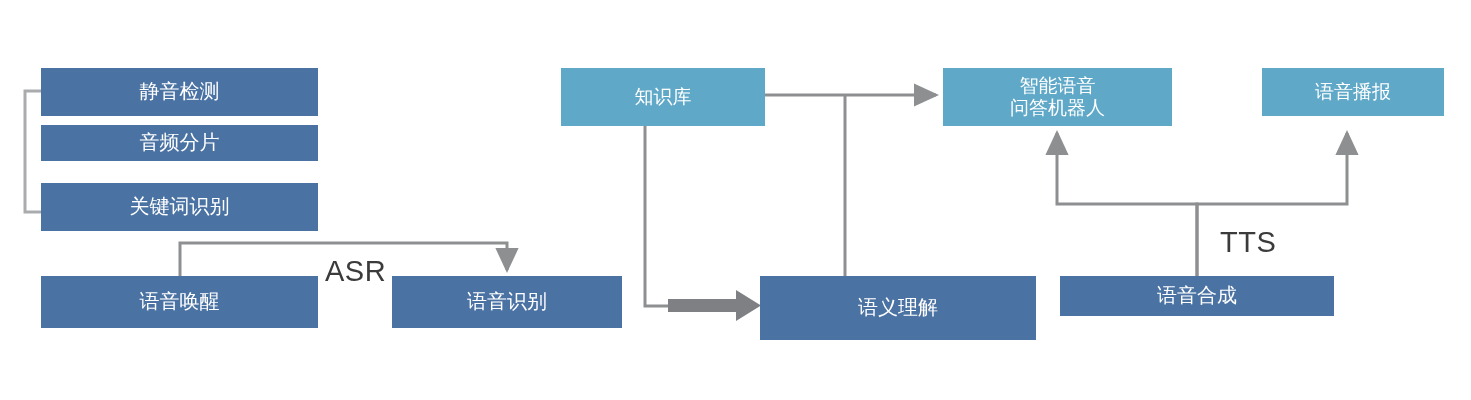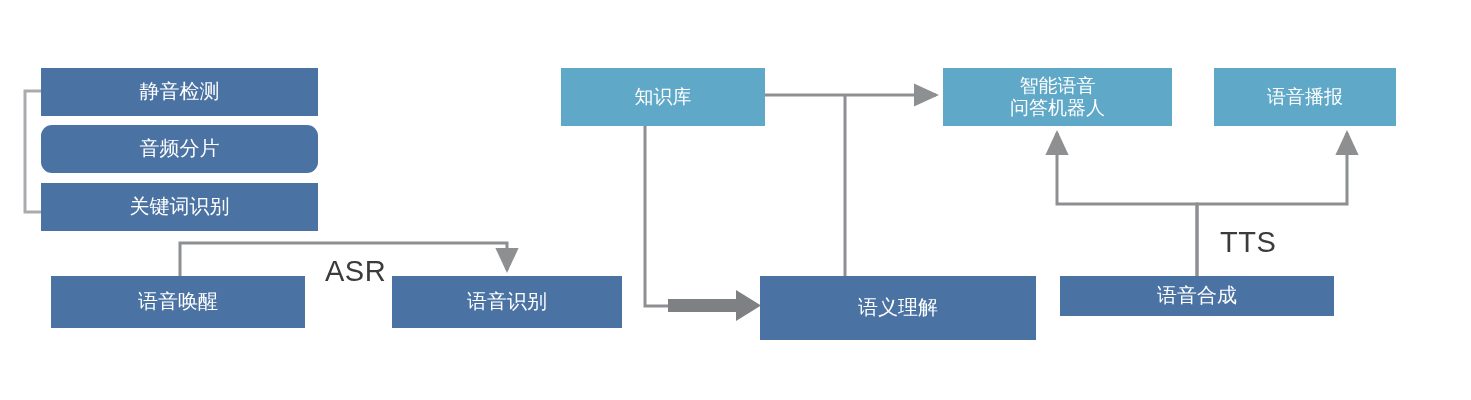--- a/index.html
+++ b/index.html
@@ -54,29 +54,29 @@
     </g>
     <g>
       <path d="M1197,276 L1197,204 L1347,204 L1347,133" fill="none" stroke="#8d8f91" stroke-width="3" marker-end="url(#ah)"></path>
     </g>
   </svg>
 
   <div class="box dark" style="left:41px;top:68px;width:277px;height:48px;">
     <span class="lbl">静音检测</span>
   </div>
 
-  <div class="box dark" style="left:41px;top:125px;width:277px;height:48px;border-radius:11px;">
+  <div class="box dark" style="left:41px;top:125px;width:277px;height:36px;">
     <span class="lbl">音频分片</span>
   </div>
 
   <div class="box dark" style="left:41px;top:183px;width:277px;height:48px;">
     <span class="lbl">关键词识别</span>
   </div>
 
-  <div class="box dark" style="left:51px;top:276px;width:254px;height:52px;">
+  <div class="box dark" style="left:41px;top:276px;width:277px;height:52px;">
     <span class="lbl">语音唤醒</span>
   </div>
 
   <div class="box dark" style="left:392px;top:276px;width:230px;height:52px;">
     <span class="lbl">语音识别</span>
   </div>
 
   <div class="box light" style="left:561px;top:68px;width:204px;height:58px;">
     <span class="lbl">知识库</span>
   </div>
@@ -87,21 +87,21 @@
 
   <div class="box light" style="left:943px;top:68px;width:229px;height:58px;">
     <span class="lbl">智能语音
 问答机器人</span>
   </div>
 
   <div class="box dark" style="left:1060px;top:276px;width:274px;height:40px;">
     <span class="lbl">语音合成</span>
   </div>
 
-  <div class="box light" style="left:1214px;top:68px;width:182px;height:58px;">
+  <div class="box light" style="left:1262px;top:68px;width:182px;height:48px;">
     <span class="lbl">语音播报</span>
   </div>
 
   <div class="label" style="left:325px;top:255px;">ASR</div>
 
   <div class="label" style="left:1220px;top:226px;">TTS</div>
 
 </div>
 
 </body></html>

